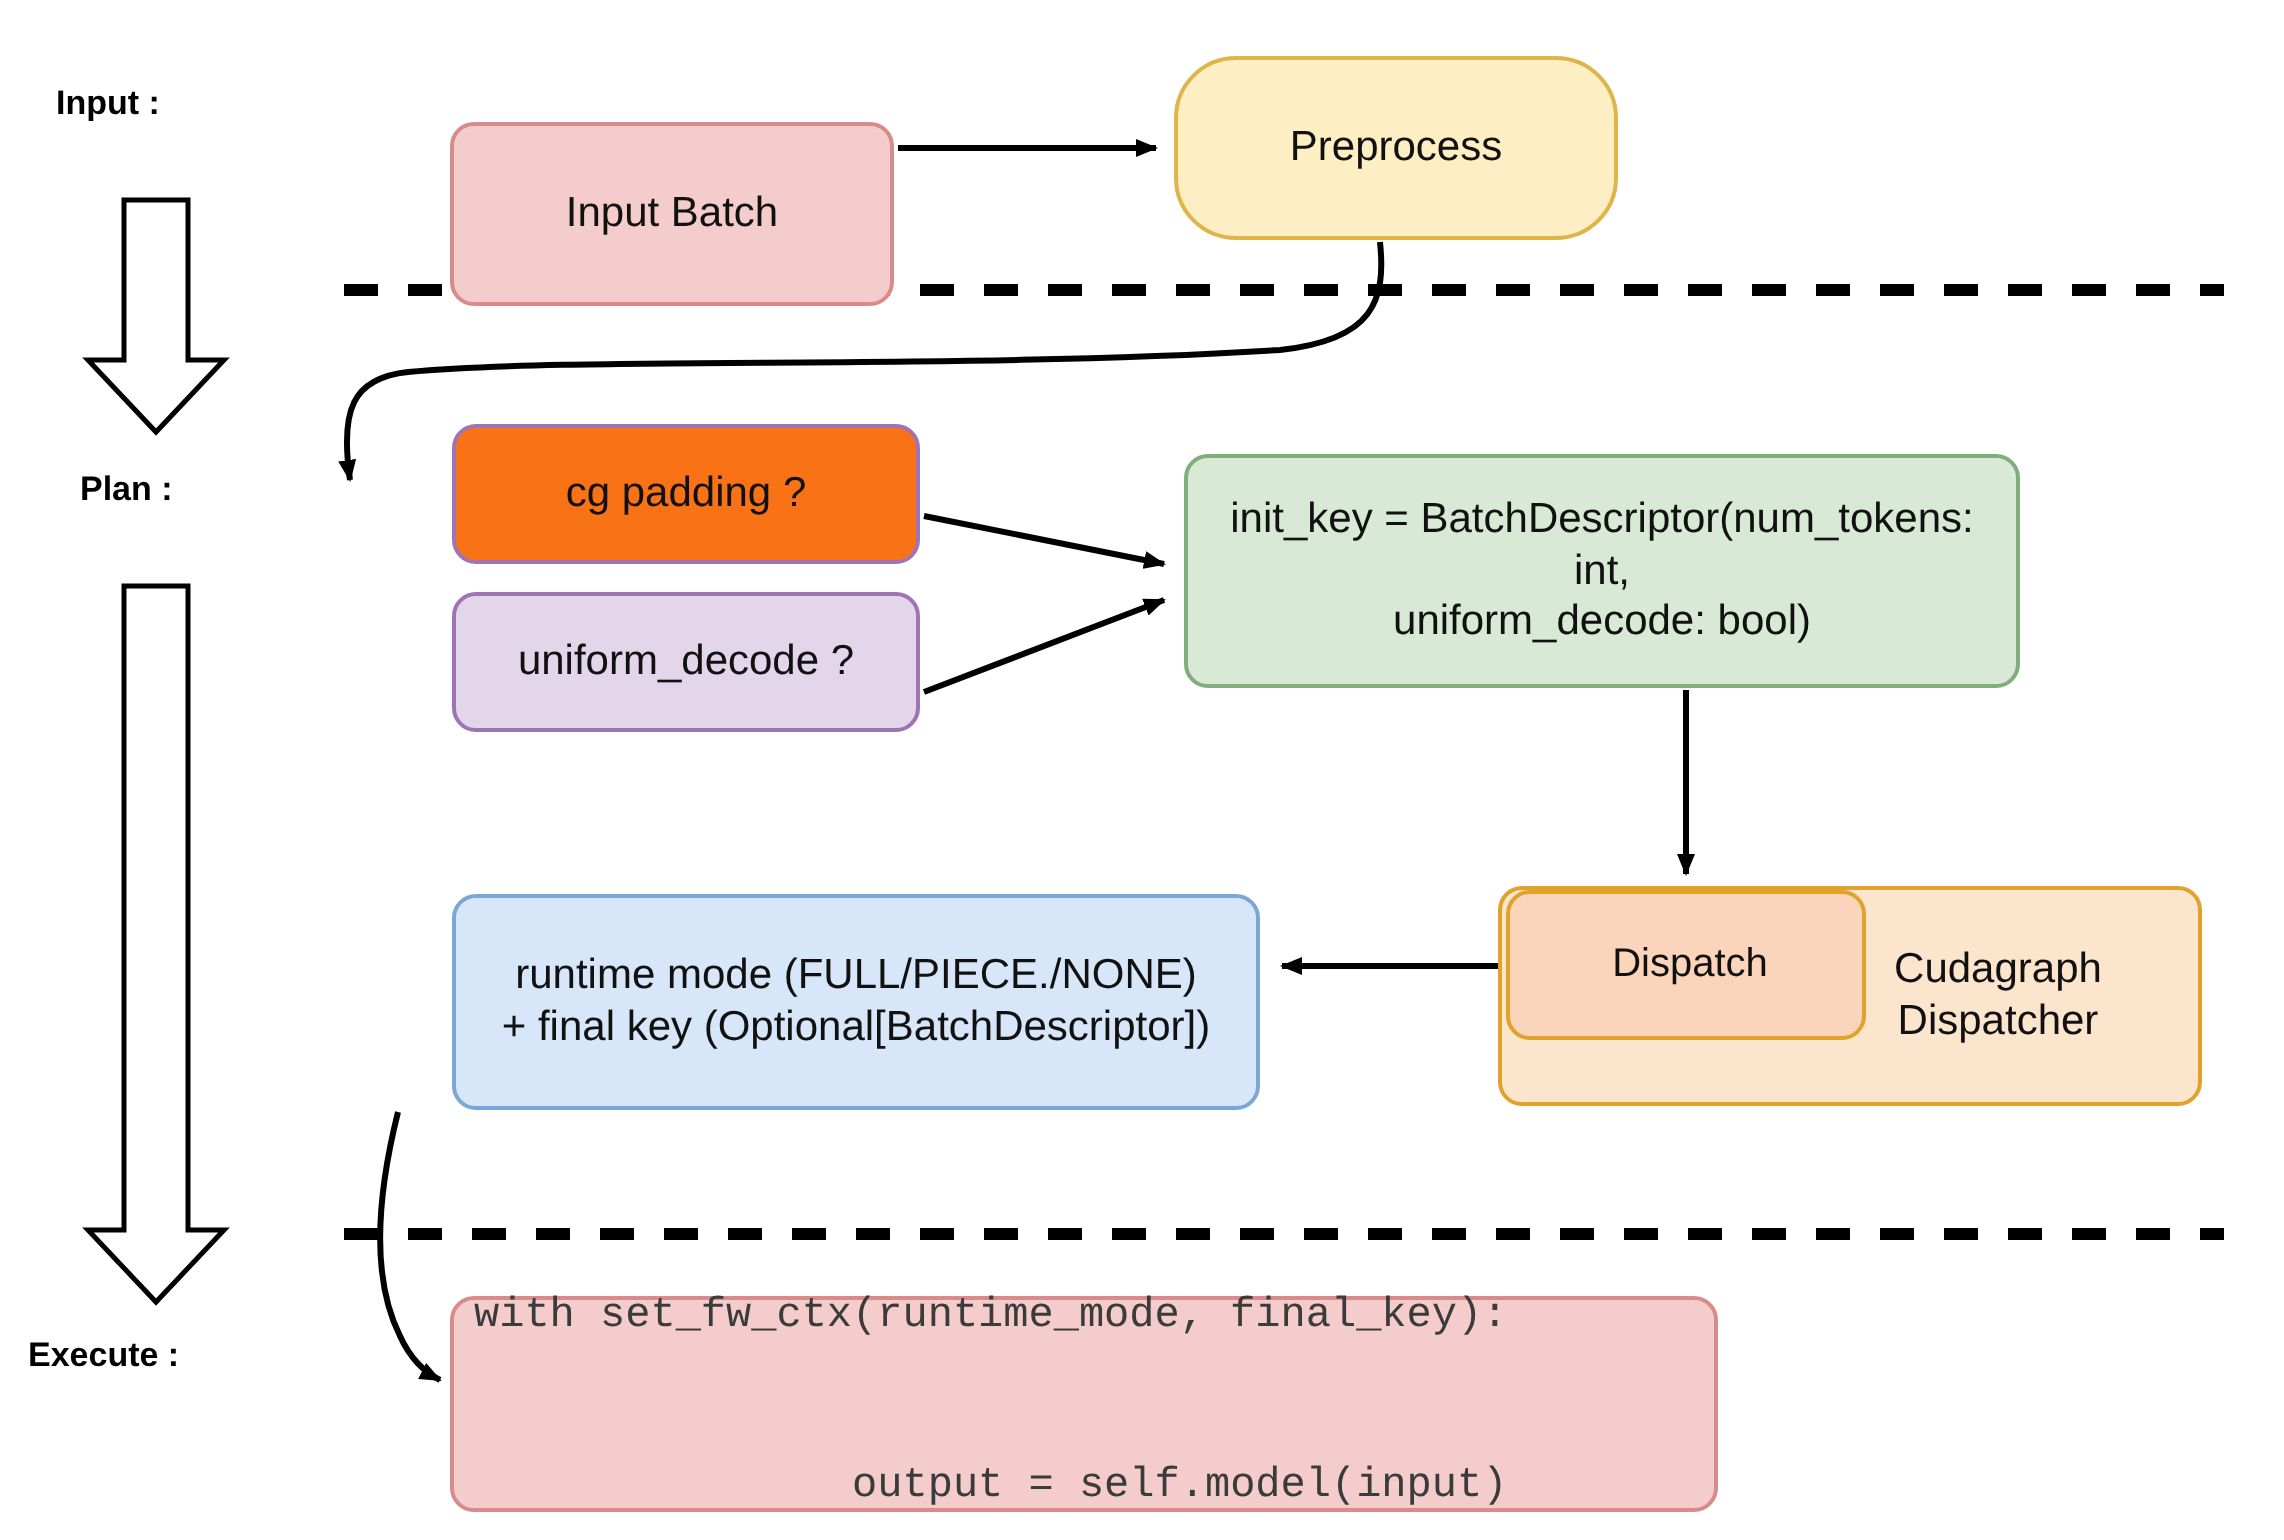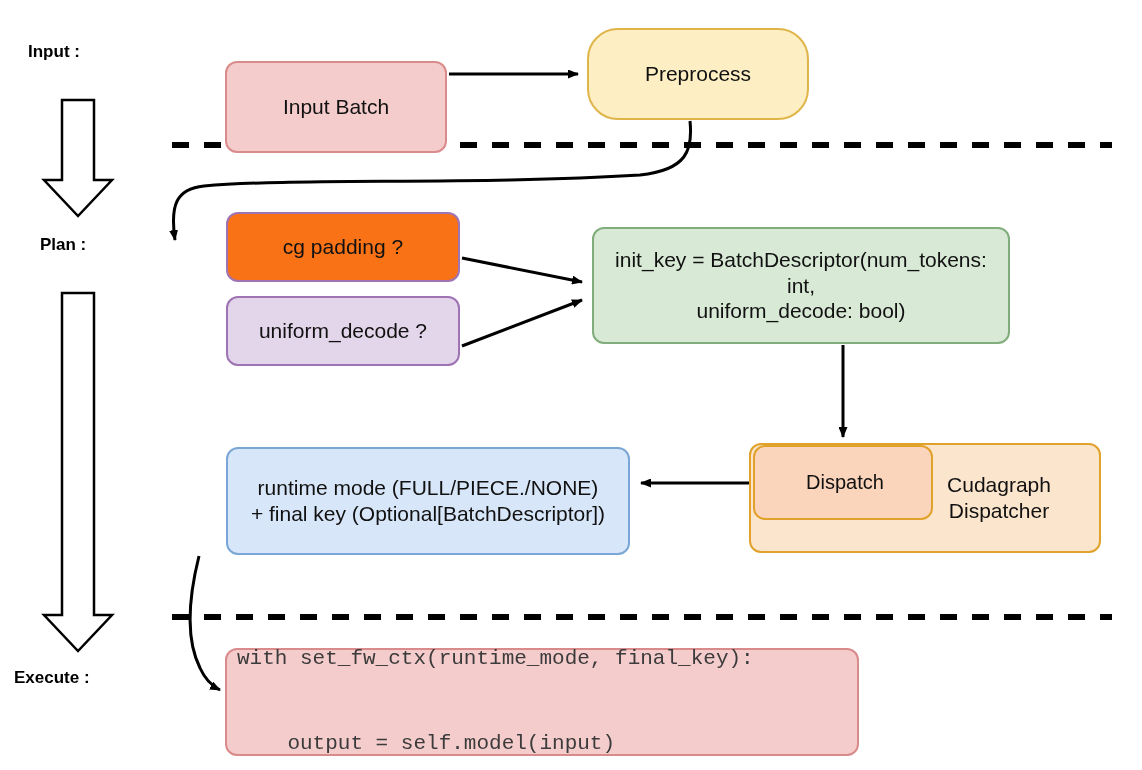--- a/index.html
+++ b/index.html
@@ -143,17 +143,17 @@
   <div class="node node-runtime" style="left:226px; top:447px; width:404px; height:108px;">
     <span style="display:block;">
       <span style="display:block;">runtime mode (FULL/PIECE./NONE)</span>
       <span style="display:block;">+ final key (Optional[BatchDescriptor])</span>
     </span>
   </div>
 
   <div class="node code node-exec" style="left:225px; top:648px; width:634px; height:108px; padding-left:10px;">
     <span style="display:block;">
       <span style="display:block;">with set_fw_ctx(runtime_mode, final_key):</span>
-      <span style="display:block;">    output = self.model(input)</span>
+      <span style="display:block;text-align:right;">    output = self.model(input)</span>
     </span>
   </div>
 
 </div>
 
 </body></html>

